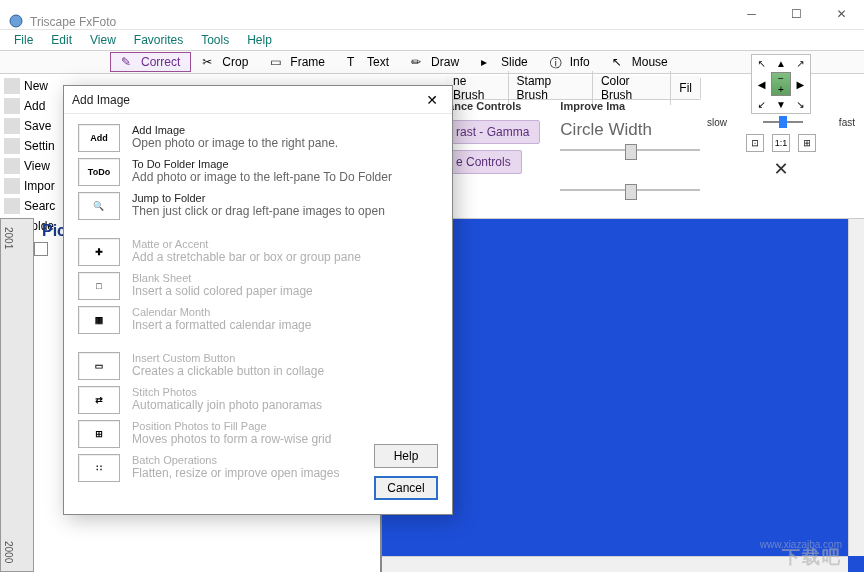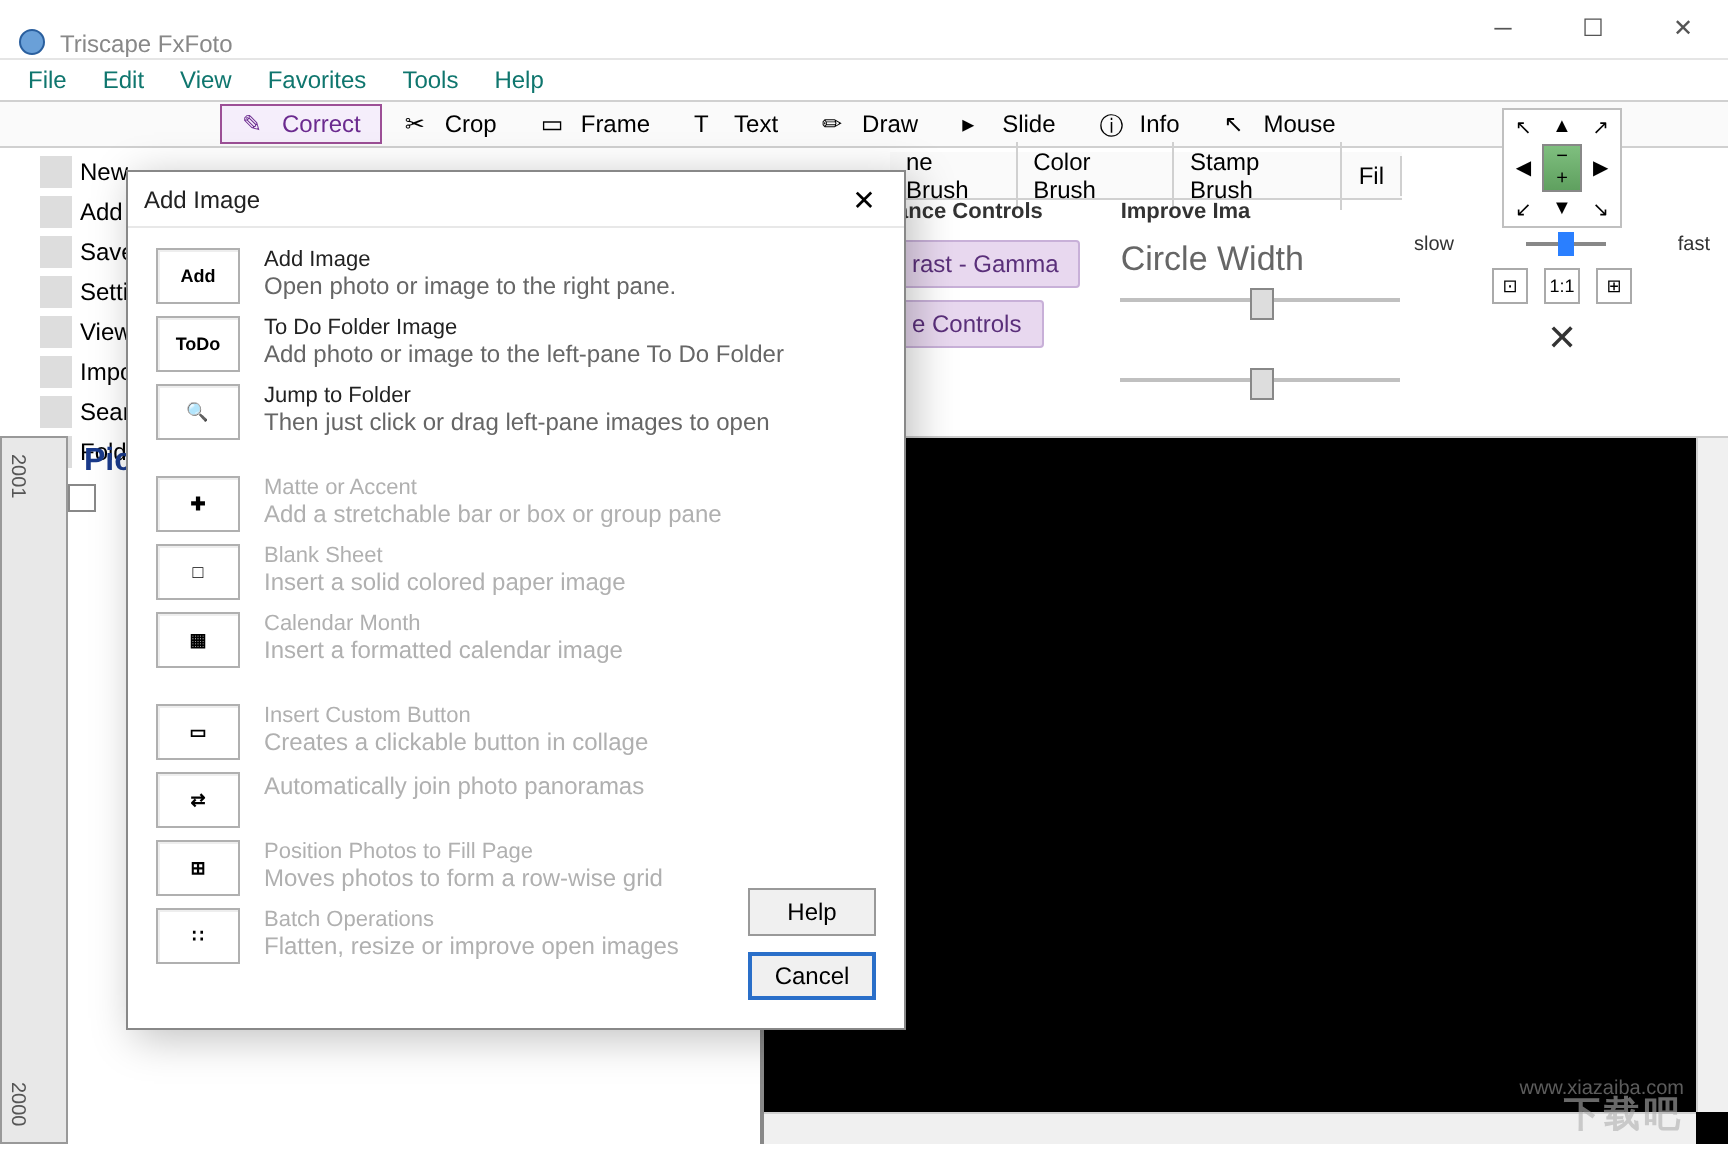--- a/index.html
+++ b/index.html
@@ -36,33 +36,33 @@
 
 .ctrlpanels { position:absolute; left:445px; right:163px; top:100px; display:flex; gap: 20px; }
 .ctrlpanel { }
 .ctrlpanel .hdr { font-weight:600; font-size:11px; color:#333; margin-bottom:8px; }
 .ctrlpanel .slabel { font-size:17px; color:#666; margin-bottom:2px; }
 .ctrlpanel .sld { width: 140px; height: 16px; position:relative; }
 .ctrlpanel .sld::before { content:''; position:absolute; top:7px; left:0; right:0; height:2px; background:#c0c0c0; }
 .ctrlpanel .sld::after { content:''; position:absolute; top:2px; left:65px; width:10px; height:14px; background:#ddd; border:1px solid #888; }
 .purplebtn { display:inline-block; padding:4px 10px; background:#e8d8ef; border:1px solid #c8b0d8; border-radius:2px; color:#5a2f7a; margin-bottom:6px; }
 
-.leftsidebar { position:absolute; left:16px; top:76px; width:73px; }
+.leftsidebar { position:absolute; left:0; top:76px; width:73px; }
 .leftsidebar .sitem { display:flex; align-items:center; gap:4px; padding:2px 4px; height:20px; }
 .leftsidebar .sitem .sico { width:16px; height:16px; background:#ddd; }
 .leftsidebar .siclip { white-space:nowrap; overflow:hidden; }
 
 .leftpane { position:absolute; left:0; top:218px; width:34px; bottom:10px; background:#e8e8e8; border:1px solid #999; }
 .leftpane .yr { writing-mode: vertical-rl; font-size:10px; color:#555; padding:4px 2px; text-align:center; }
 .leftpane .yr.top { position:absolute; top:4px; }
 .leftpane .yr.bot { position:absolute; bottom:4px; }
 .picttab { position:absolute; left:34px; top:218px; font-size:16px; font-weight:bold; color:#1a3a8a; padding:4px 8px; }
 .pictico { position:absolute; left:34px; top:242px; width:14px; height:14px; border:1px solid #888; }
 
-.canvas { position:absolute; left:380px; right:0; top:218px; bottom:10px; background:#000000; border-left:2px solid #888; border-top:1px solid #ccc; }
+.canvas { position:absolute; left:380px; right:0; top:218px; bottom:10px; background:#1d4ed8; border-left:2px solid #888; border-top:1px solid #ccc; }
 .canvas .scroll-r { position:absolute; right:0; top:0; bottom:16px; width:16px; background:#f0f0f0; border-left:1px solid #d0d0d0; }
 .canvas .scroll-b { position:absolute; left:0; right:16px; bottom:0; height:16px; background:#f0f0f0; border-top:1px solid #d0d0d0; }
 .watermark { position:absolute; right:22px; bottom:3px; font-size:18px; color:#b0b0b0; font-weight:bold; opacity:0.6; letter-spacing:2px; }
 .watermark2 { position:absolute; right:22px; bottom:22px; font-size:10px; color:#b8b8b8; opacity:0.5; }
 
 
 .dialog { position:absolute; left:63px; top:85px; width:390px; height:430px; background:#fff; border:1px solid #888; box-shadow: 4px 4px 20px rgba(0,0,0,.25); z-index:100; }
 .dialog .dtitle { height:28px; display:flex; align-items:center; padding:0 8px; border-bottom:1px solid #e8e8e8; }
 .dialog .dtitle .dt { flex:1; font-size:12px; color:#222; }
 .dialog .dtitle .dx { width:24px; text-align:center; font-size:14px; }
@@ -169,22 +169,22 @@
       <span class="siclip">Searc</span>
     </div>
     <div class="sitem">
       <span class="sico"></span>
       <span class="siclip">Folde</span>
     </div>
   </div>
 
 <div class="subtoolbar" id="subtb">
     <span class="sbtn">ne Brush</span>
+    <span class="sbtn">Stamp Brush</span>
     <span class="sbtn">Color Brush</span>
-    <span class="sbtn">Stamp Brush</span>
     <span class="sbtn">Fil</span>
   </div>
 
 <div class="ctrlpanels">
   <div class="ctrlpanel">
     <div class="hdr">lance Controls</div>
     <div class="purplebtn">rast - Gamma</div><br>
     <div class="purplebtn">e Controls</div>
   </div>
   <div class="ctrlpanel">
@@ -306,20 +306,21 @@
         <div class="dtxt">
           <div class="t1">Insert Custom Button</div>
           <div class="t2">Creates a clickable button in collage</div>
         </div>
       </div>
       <div class="ditem disabled">
         <div class="dico">
           <span class="micon">⇄</span>
         </div>
         <div class="dtxt">
+          <div class="t1">Stitch Photos</div>
           <div class="t2">Automatically join photo panoramas</div>
         </div>
       </div>
       <div class="ditem disabled">
         <div class="dico">
           <span class="micon">⊞</span>
         </div>
         <div class="dtxt">
           <div class="t1">Position Photos to Fill Page</div>
           <div class="t2">Moves photos to form a row-wise grid</div>

